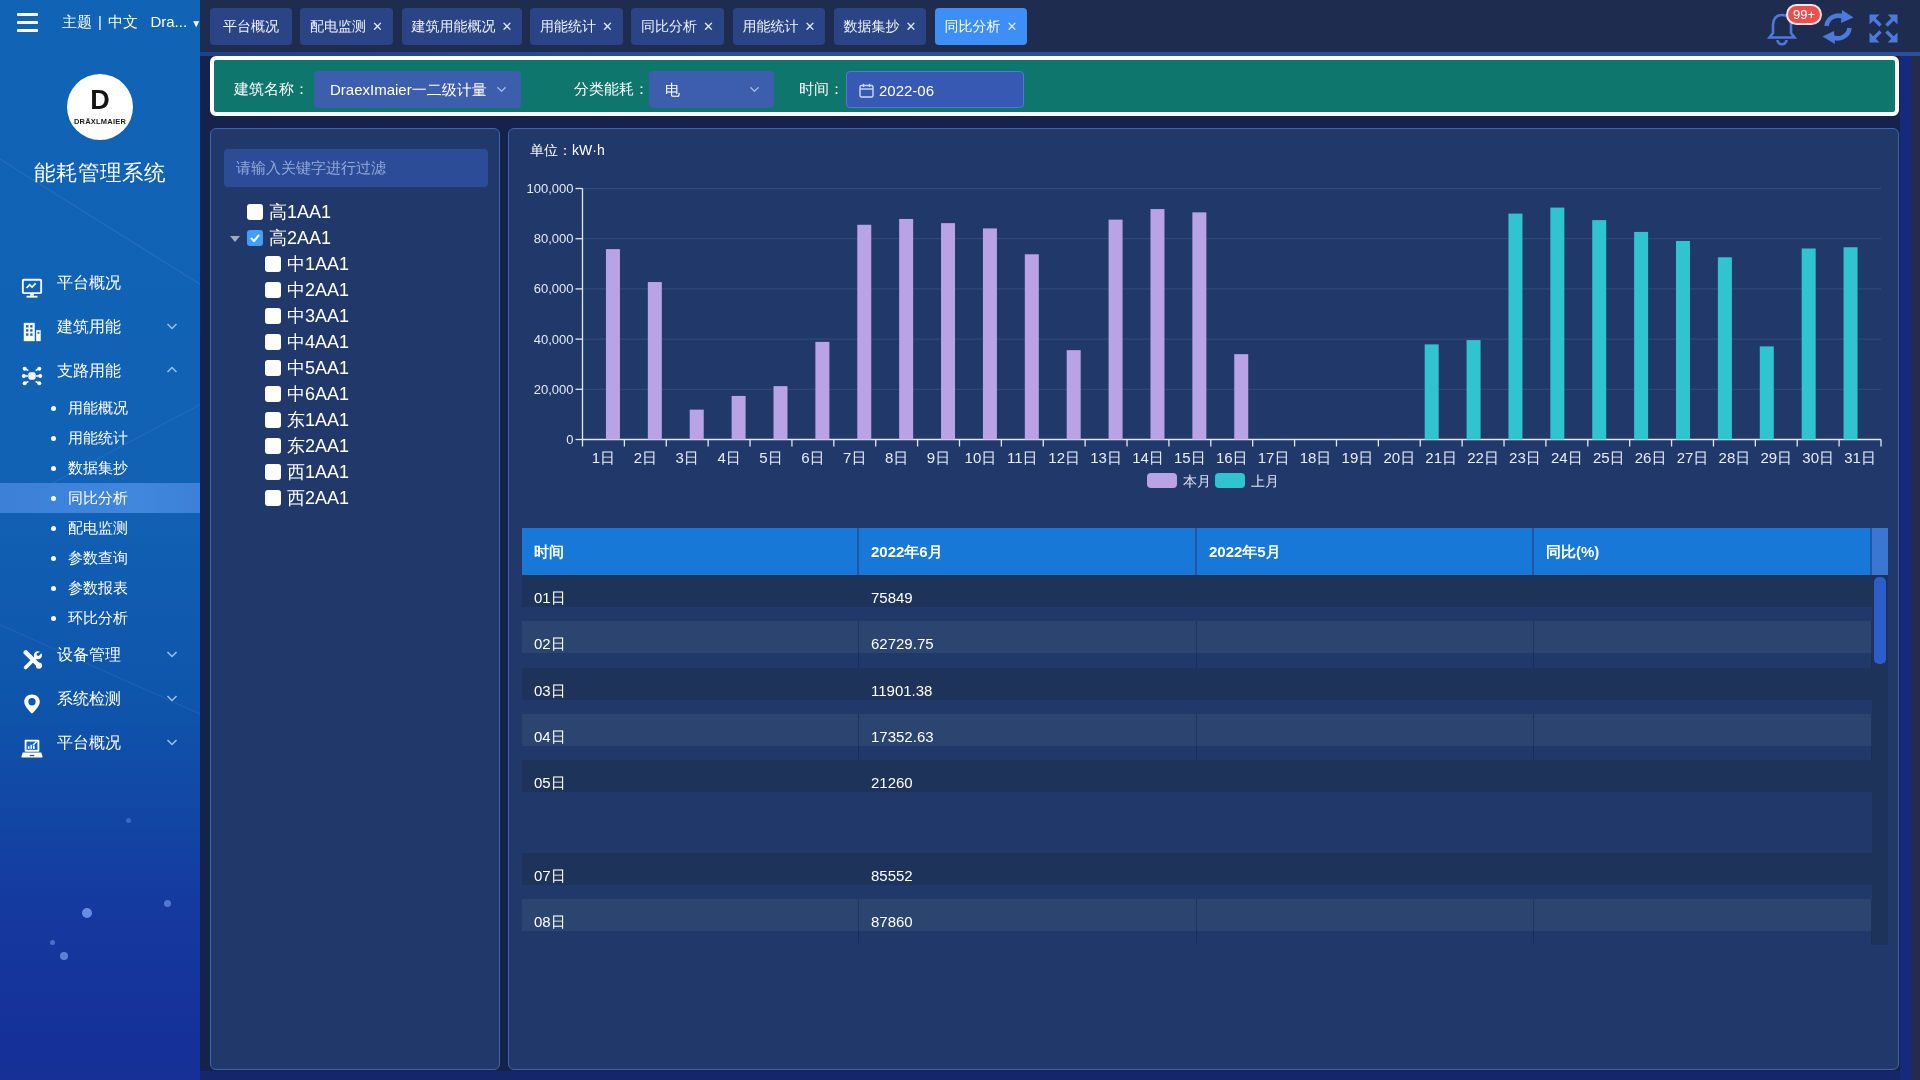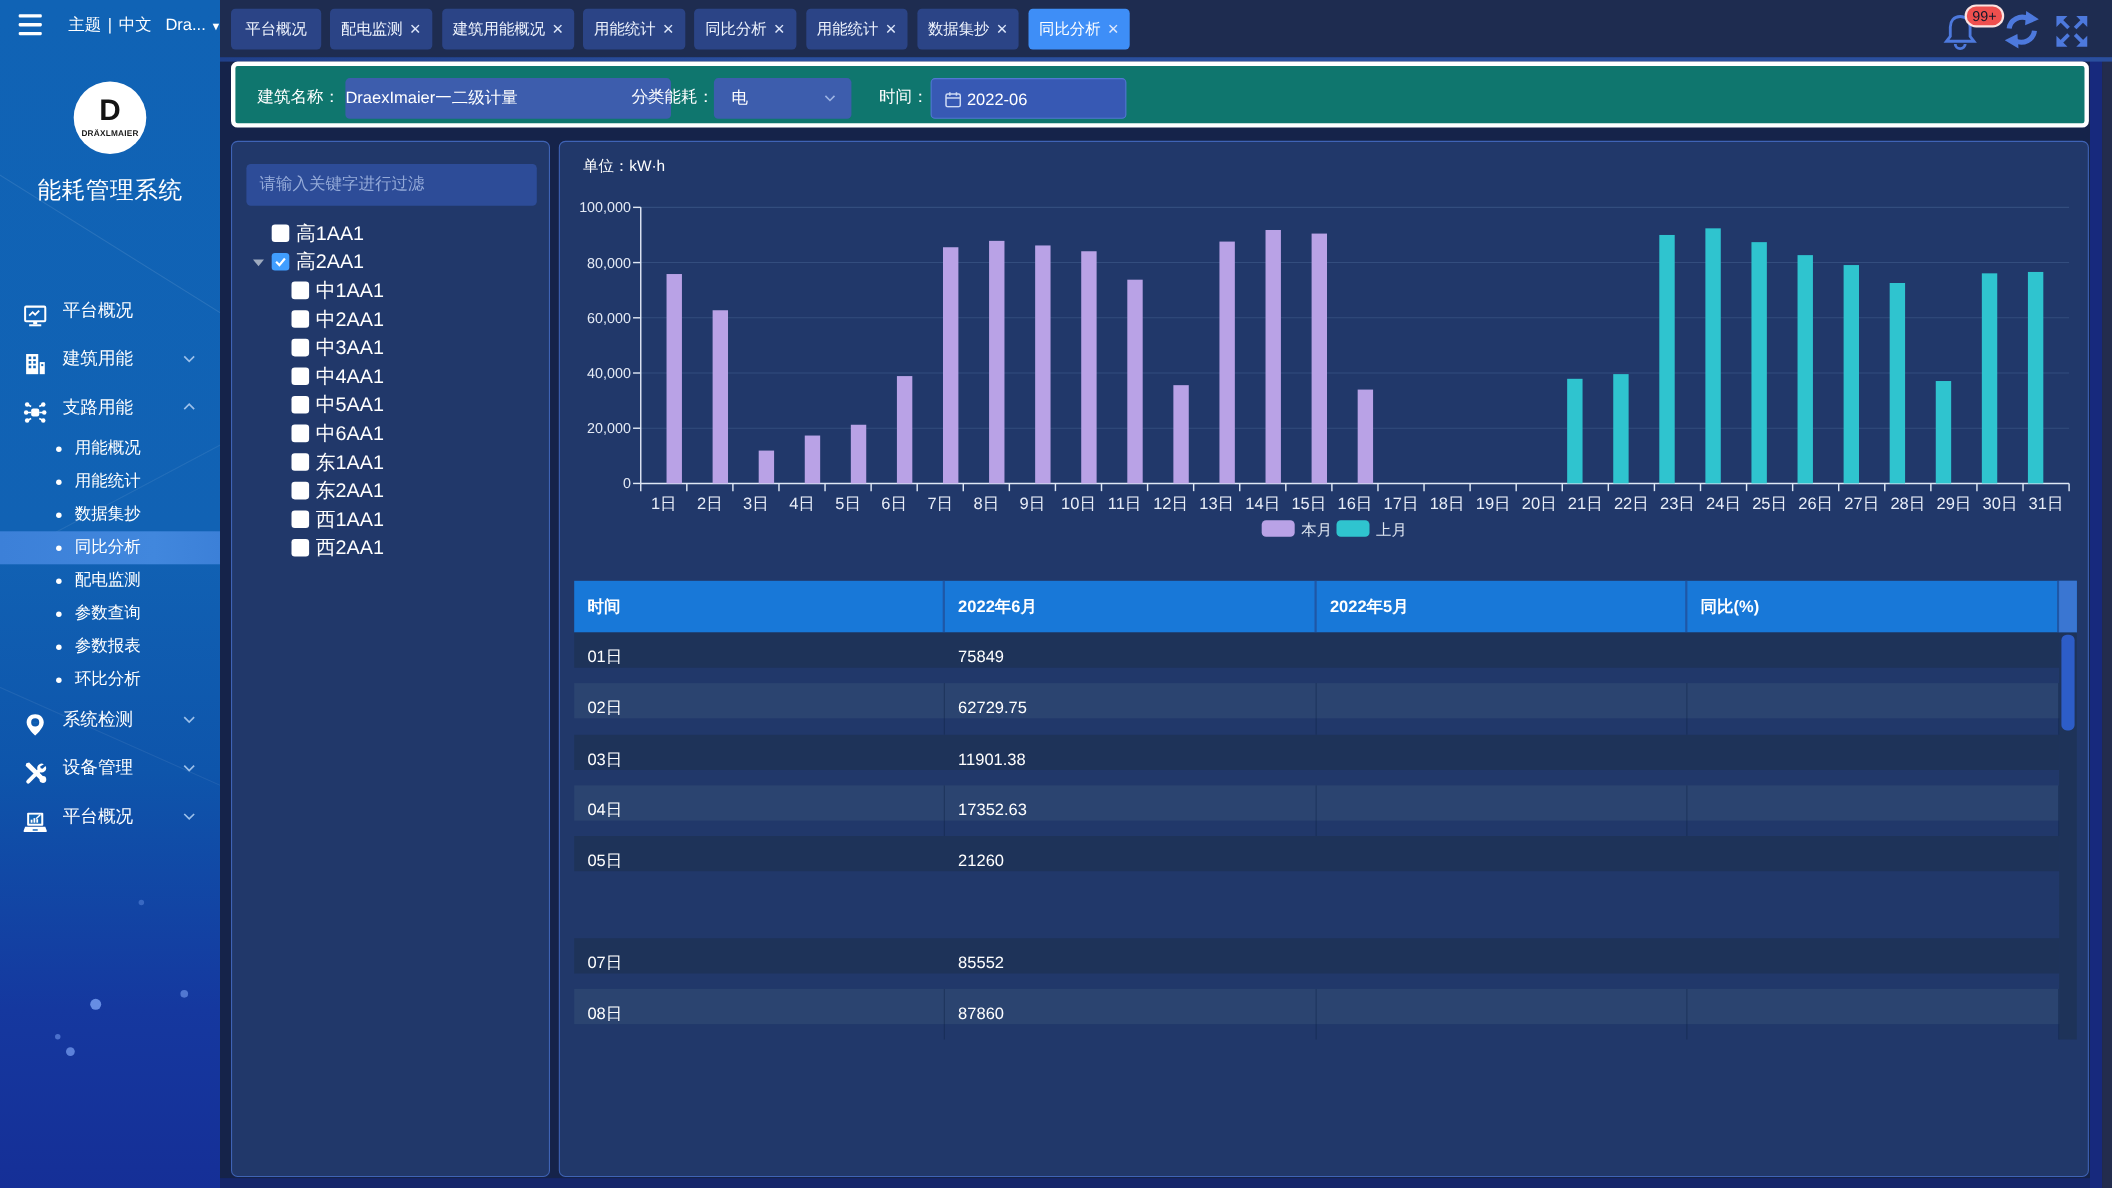--- a/index.html
+++ b/index.html
@@ -161,34 +161,34 @@
             <span class="dot"></span>
             <span class="st">参数报表</span>
           </div>
           <div class="s-item">
             <span class="dot"></span>
             <span class="st">环比分析</span>
           </div>
         </div>
         <div class="m-item">
           <span class="mi"><svg viewBox="0 0 24 24" width="22" height="22">
+              <path d="M3.2 2 L6 1.2 L19.5 14.7 A3.4 3.4 0 1 1 16.2 18 L2.5 4.5 Z" fill="#fff"></path>
+              <path d="M21.2 2.2 A4.6 4.6 0 0 0 15.4 3 C14.1 4.3 13.7 6.2 14.3 7.8 L2.8 19.3 A2.1 2.1 0 0 0 5.8 22.3 L17.3 10.8 C18.9 11.4 20.8 11 22.1 9.7 A4.6 4.6 0 0 0 22.9 3.9 L19.8 7 L17.8 6.4 L17.2 4.4 Z" fill="#fff" transform="scale(0.92) translate(1.2,1.2)"></path>
+            </svg></span>
+          <span class="mt">设备管理</span>
+          <svg class="caret" viewBox="0 0 12 12">
+            <path d="M1.5 4 L6 8.5 L10.5 4" stroke="#9cc0ea" stroke-width="1.5" fill="none"></path>
+          </svg>
+        </div>
+        <div class="m-item">
+          <span class="mi"><svg viewBox="0 0 24 24" width="22" height="22">
               <path d="M12 1.5 C7 1.5 3.5 5 3.5 9.5 C3.5 15 12 22.5 12 22.5 C12 22.5 20.5 15 20.5 9.5 C20.5 5 17 1.5 12 1.5 Z M12 13.5 A4 4 0 1 1 12 5.5 A4 4 0 0 1 12 13.5 Z" fill="#fff"></path>
               <path d="M9.5 9.5 h5 M9.5 11 h4" stroke="#1164b6" stroke-width="1"></path>
             </svg></span>
           <span class="mt">系统检测</span>
-          <svg class="caret" viewBox="0 0 12 12">
-            <path d="M1.5 4 L6 8.5 L10.5 4" stroke="#9cc0ea" stroke-width="1.5" fill="none"></path>
-          </svg>
-        </div>
-        <div class="m-item">
-          <span class="mi"><svg viewBox="0 0 24 24" width="22" height="22">
-              <path d="M3.2 2 L6 1.2 L19.5 14.7 A3.4 3.4 0 1 1 16.2 18 L2.5 4.5 Z" fill="#fff"></path>
-              <path d="M21.2 2.2 A4.6 4.6 0 0 0 15.4 3 C14.1 4.3 13.7 6.2 14.3 7.8 L2.8 19.3 A2.1 2.1 0 0 0 5.8 22.3 L17.3 10.8 C18.9 11.4 20.8 11 22.1 9.7 A4.6 4.6 0 0 0 22.9 3.9 L19.8 7 L17.8 6.4 L17.2 4.4 Z" fill="#fff" transform="scale(0.92) translate(1.2,1.2)"></path>
-            </svg></span>
-          <span class="mt">设备管理</span>
           <svg class="caret" viewBox="0 0 12 12">
             <path d="M1.5 4 L6 8.5 L10.5 4" stroke="#9cc0ea" stroke-width="1.5" fill="none"></path>
           </svg>
         </div>
         <div class="m-item">
           <span class="mi"><svg viewBox="0 0 24 24" width="22" height="22">
               <rect x="4" y="3" width="16" height="13" rx="1" fill="#fff"></rect>
               <rect x="6" y="5" width="12" height="9" fill="#1164b6"></rect>
               <rect x="7.5" y="10" width="1.8" height="3" fill="#fff"></rect>
               <rect x="10.3" y="8.5" width="1.8" height="4.5" fill="#fff"></rect>
@@ -215,21 +215,21 @@
         <div class="tab" style="left:202px;width:120px;">建筑用能概况<span class="x">✕</span></div>
         <div class="tab" style="left:330px;width:93px;">用能统计<span class="x">✕</span></div>
         <div class="tab" style="left:431px;width:93px;">同比分析<span class="x">✕</span></div>
         <div class="tab" style="left:533px;width:92px;">用能统计<span class="x">✕</span></div>
         <div class="tab" style="left:634px;width:92px;">数据集抄<span class="x">✕</span></div>
         <div class="tab active" style="left:735px;width:92px;">同比分析<span class="x">✕</span></div>
         <svg class="ticon" style="left:1566px;top:13px;" width="32" height="36" viewBox="0 0 32 36">
           <path d="M16 2 C10 2 7 6.5 7 11.5 L7 20 L3.5 24.5 L28.5 24.5 L25 20 L25 11.5 C25 6.5 22 2 16 2 Z" fill="none" stroke="#4d79dd" stroke-width="2.6"></path>
           <path d="M11.5 27 a4.5 4.2 0 0 0 9 0" fill="none" stroke="#4d79dd" stroke-width="2.6"></path>
         </svg>
-        <div style="position:absolute;left:1586px;top:4px;width:36px;height:21px;background:#ee4f4e;border:2px solid #fbe3e1;border-radius:11px;color:#0f172a;font-size:13px;text-align:center;line-height:17px;">99+</div>
+        <div style="position:absolute;left:1586px;top:4px;width:36px;height:21px;background:#ee4f4e;border:2px solid #fbe3e1;border-radius:11px;color:#ffffff;font-size:13px;text-align:center;line-height:17px;">99+</div>
         <svg class="ticon" style="left:1621px;top:9px;" width="34" height="36" viewBox="0 0 34 36">
           <g stroke="#4d79dd" fill="none" stroke-width="4.6">
             <path d="M5.5 17 A 12 11.5 0 0 1 23 8"></path>
             <path d="M28.5 19 A 12 11.5 0 0 1 11 28"></path>
           </g>
           <g fill="#4d79dd">
             <polygon points="21,1 32.5,8.5 20,14"></polygon>
             <polygon points="13,22 1.5,27.5 14,35"></polygon>
           </g>
         </svg>
@@ -244,21 +244,21 @@
             <polygon points="1.5,1.5 11.5,1.5 1.5,11.5"></polygon>
             <polygon points="29.5,1.5 29.5,11.5 19.5,1.5"></polygon>
             <polygon points="1.5,29.5 1.5,19.5 11.5,29.5"></polygon>
             <polygon points="29.5,29.5 19.5,29.5 29.5,19.5"></polygon>
           </g>
         </svg>
         <div style="position:absolute;left:0;top:52px;width:1720px;height:4px;background:linear-gradient(90deg,#20408a,#2a4f9e 30%,#2a4f9e);"></div>
       </div>
     <div id="filterbar">
       <div class="flabel" style="left:20px;">建筑名称：</div>
-      <div class="fselect" style="left:100px; width:296px; ">DraexImaier一二级计量<svg class="chev" viewBox="0 0 12 12">
+      <div class="fselect" style="left:100px; width:207px; padding-left:16px;">DraexImaier一二级计量<svg class="chev" viewBox="0 0 12 12">
             <path d="M1.5 3.5 L6 8 L10.5 3.5" stroke="#9db4e4" stroke-width="1.6" fill="none"></path>
           </svg></div>
       <div class="flabel" style="left:360px;">分类能耗：</div>
       <div class="fselect" style="left:435px; width:125px; padding-left:16px;">电<svg class="chev" viewBox="0 0 12 12">
             <path d="M1.5 3.5 L6 8 L10.5 3.5" stroke="#9db4e4" stroke-width="1.6" fill="none"></path>
           </svg></div>
       <div class="flabel" style="left:585px;">时间：</div>
       <div class="fdate"><svg style="position:absolute;left:12px;top:11px;" width="15" height="15" viewBox="0 0 15 15">
             <rect x="1" y="2.5" width="13" height="11.5" rx="1.5" fill="none" stroke="#cdd9f2" stroke-width="1.4"></rect>
             <line x1="1" y1="6" x2="14" y2="6" stroke="#cdd9f2" stroke-width="1.4"></line>

